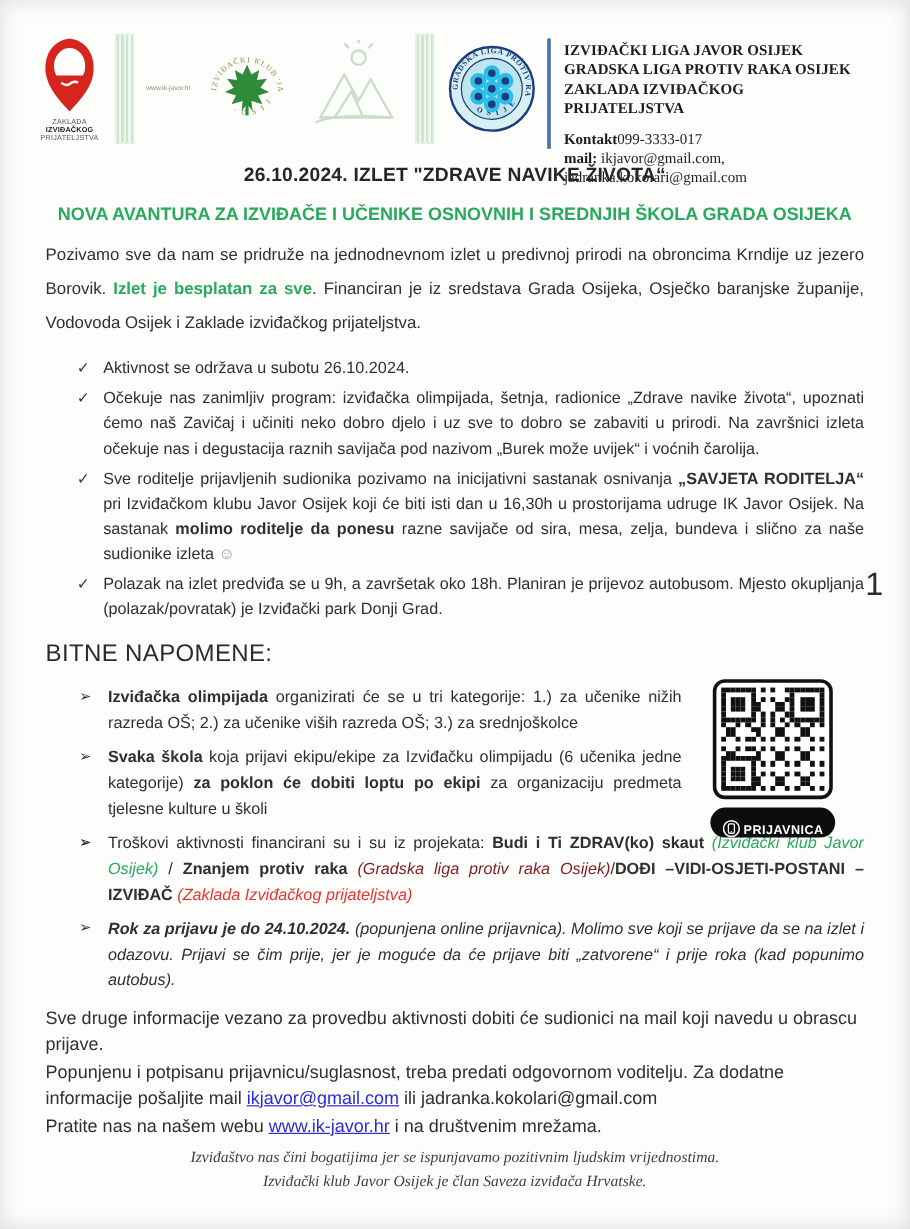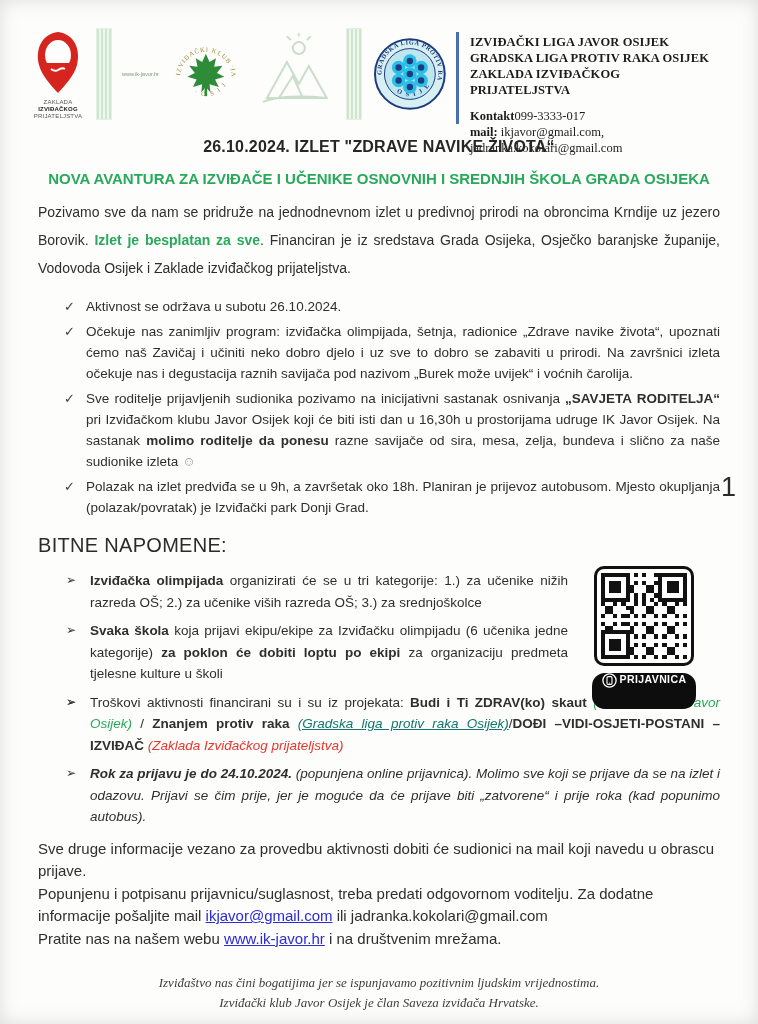--- a/index.html
+++ b/index.html
@@ -47,41 +47,41 @@
 
   .bitne { margin-top:16px; font-size:20px; color:#2b2b2b; letter-spacing:.3px; }
 
   .notes { margin-top:13px; padding-left:28px; }
   .notes li { position:relative; padding-left:24px; font-size:13.5px; line-height:21.5px; text-align:justify; margin-bottom:7px; }
   .notes li.narrow { margin-right:152px; }
   .notes .marker { position:absolute; left:0; top:0; color:#333; font-size:12px; }
 
   .outro { margin-top:10px; font-size:15px; line-height:22.5px; }
 
-  .footer { margin-top:23px; text-align:center; font-family:"Liberation Serif", serif; font-style:italic; font-size:13px; line-height:19.5px; color:#3d3d3d; }
+  .footer { margin-top:4px; text-align:center; font-family:"Liberation Serif", serif; font-style:italic; font-size:13px; line-height:19.5px; color:#3d3d3d; }
 
   
   .s-b { font-weight:bold; }
   .s-bi { font-weight:bold; font-style:italic; }
   .s-i { font-style:italic; }
   .s-gb { font-weight:bold; color:#28a95c; }
   .s-gi { font-style:italic; color:#28a95c; }
-  .s-bli { font-style:italic; color:#0f766e;text-decoration:underline; }
+  .s-bli { font-style:italic; color:#7f1d1d; }
   .s-ri { font-style:italic; color:#e8352c; }
   .s-link { color:#2b2bd5; text-decoration:underline; cursor:pointer; }
   .s-sm { color:#9a9a9a; }
 
   
   .qr-block { position:absolute; top:566px; right:60px; width:108px; text-align:center; }
   .qr-frame { width:100px; height:100px; margin:0 auto; border:3.5px solid #111; border-radius:10px; background:#fff; padding:4px; }
   .qr-grid { width:86px; height:86px; display:grid; grid-template-columns:repeat(21,1fr); grid-template-rows:repeat(21,1fr); }
   .qr-grid .m { background:#111; }
   .pill {
-    margin:7px auto 0; width:104px; height:36px; background:#0d0d0d; border-radius:13px;
-    display:flex; align-items:flex-start; justify-content:center; gap:3px; cursor:pointer;
+    margin:7px auto 0; width:104px; height:25px; background:#0d0d0d; border-radius:13px;
+    display:flex; align-items:flex-end; justify-content:center; gap:3px; cursor:pointer;
   }
   .pill-label { color:#fff; font-size:10.5px; font-weight:bold; letter-spacing:.4px; }
 
   .page-num { position:absolute; top:472px; right:22px; font-size:27px; color:#2b2b2b; }
 </style>
 </head>
 <body>
 
 <div class="page">
 

